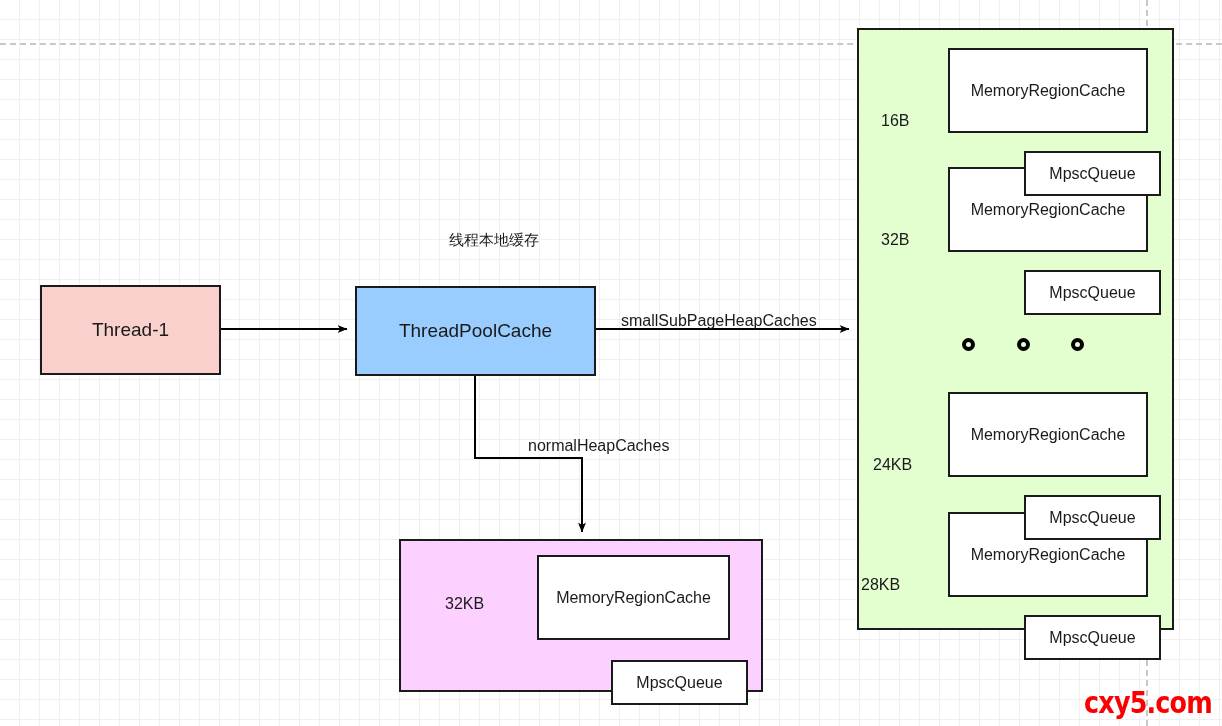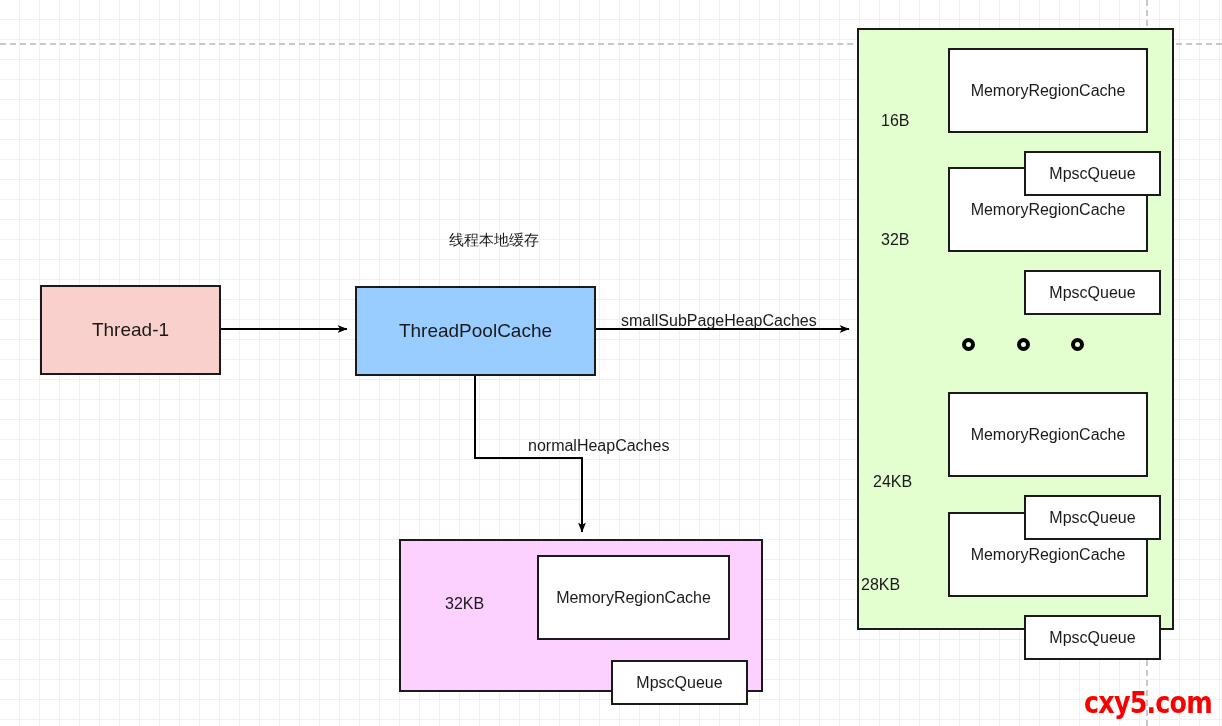--- a/index.html
+++ b/index.html
@@ -159,21 +159,21 @@
     <span>MemoryRegionCache</span>
   </div>
   <div class="node white mpsc" style="position:absolute;left:165px;top:196px;width:137px;height:45px;">
     <span>MpscQueue</span>
   </div>
 
   <div class="dot" style="left:103px;top:308px;"></div>
   <div class="dot" style="left:158px;top:308px;"></div>
   <div class="dot" style="left:212px;top:308px;"></div>
 
-  <div class="size-label" style="left:14px;top:426px;margin-top:17px;">24KB</div>
+  <div class="size-label" style="left:14px;top:426px;">24KB</div>
   <div class="node white mrc" style="position:absolute;left:89px;top:362px;width:200px;height:85px;">
     <span>MemoryRegionCache</span>
   </div>
   <div class="node white mpsc" style="position:absolute;left:165px;top:421px;width:137px;height:45px;">
     <span>MpscQueue</span>
   </div>
 
   <div class="size-label" style="left:2px;top:546px;">28KB</div>
   <div class="node white mrc" style="position:absolute;left:89px;top:482px;width:200px;height:85px;">
     <span>MemoryRegionCache</span>

